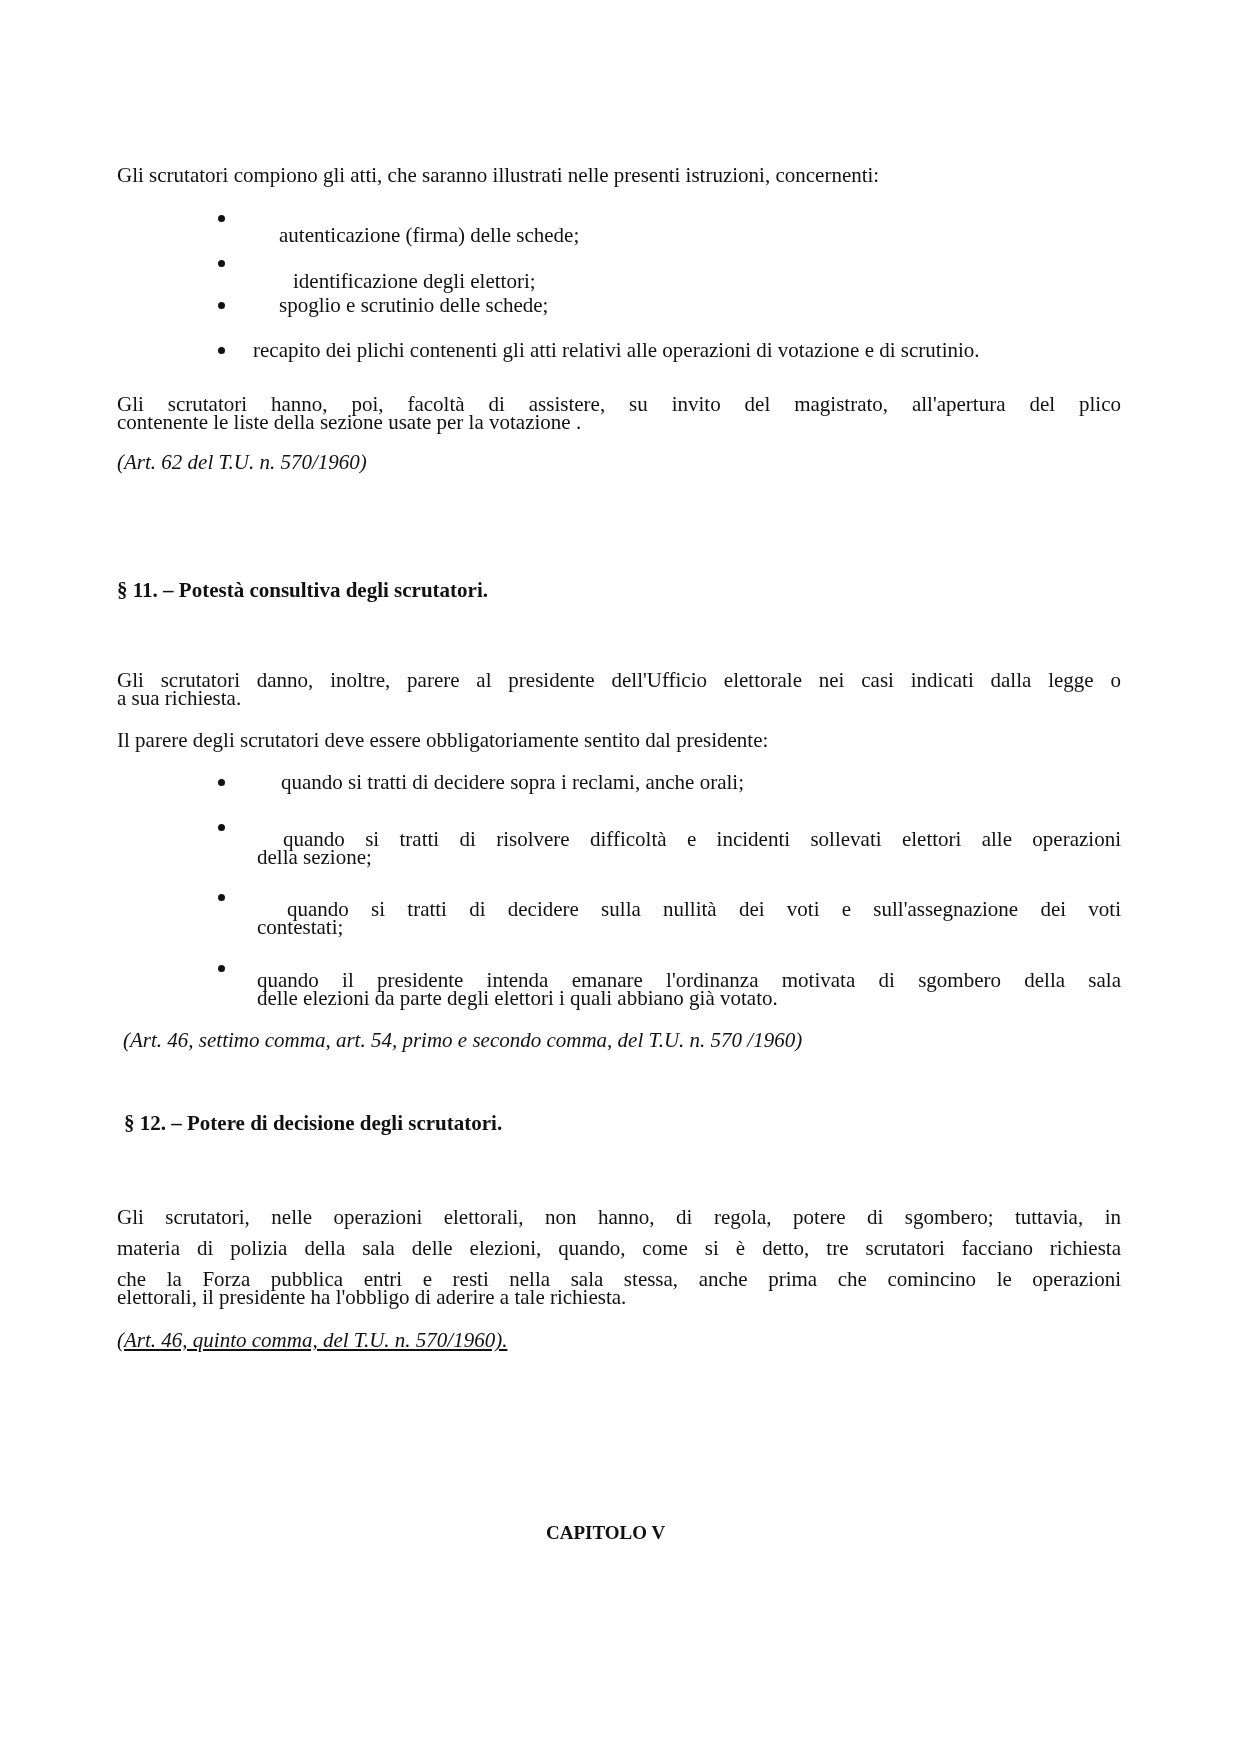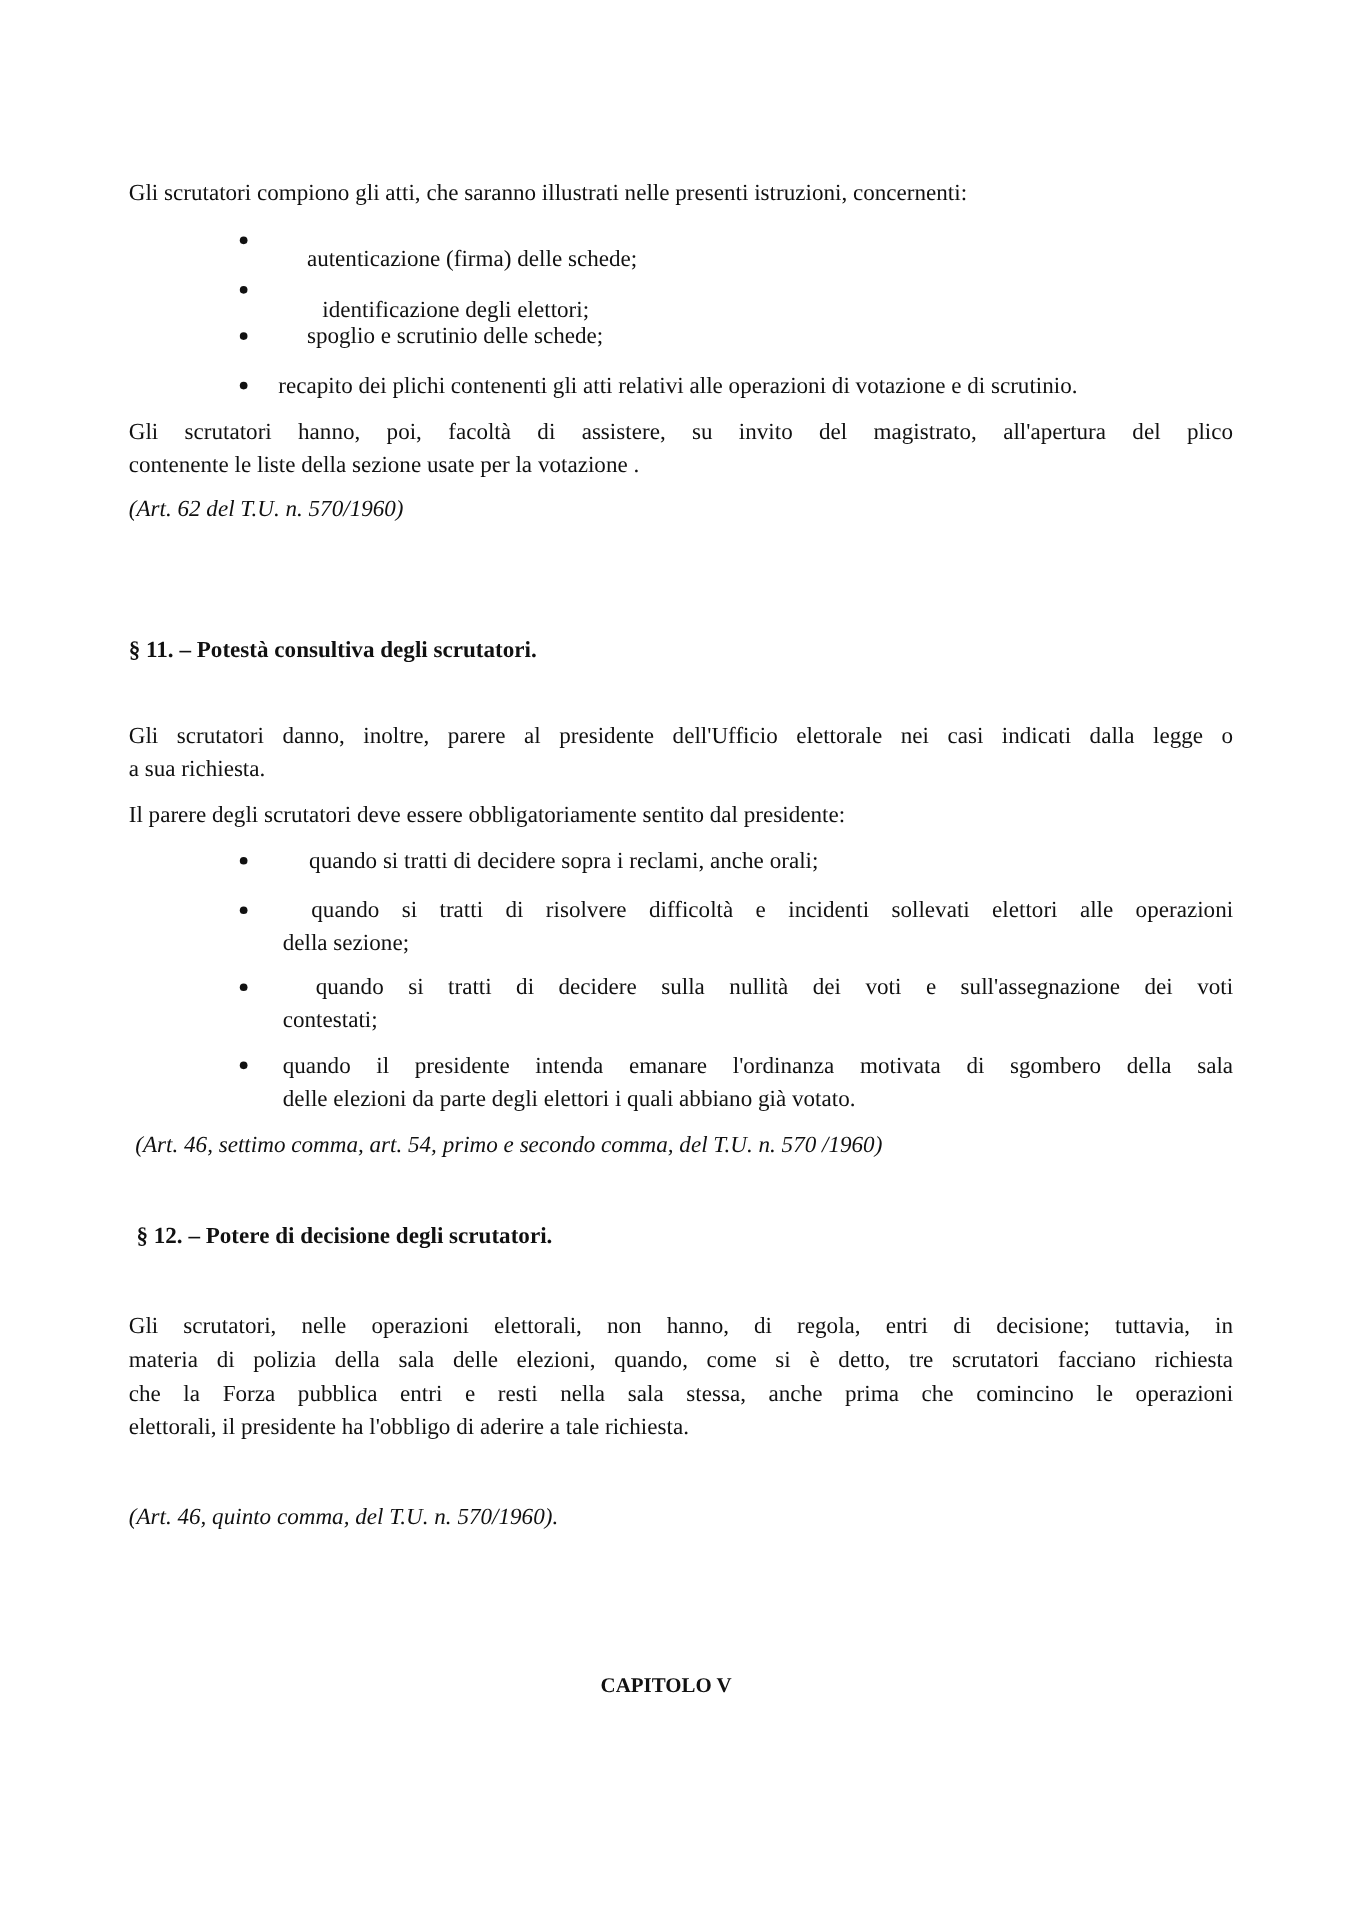--- a/index.html
+++ b/index.html
@@ -2,21 +2,21 @@
 <html><head>
   <meta charset="utf-8">
   <style>
     html, body { margin: 0; padding: 0; background: #ffffff; }
     body {
       width: 1239px; height: 1753px; position: relative; overflow: hidden;
       font-family: "Liberation Serif", "DejaVu Serif", serif;
       color: #111111;
     }
     .line { position: absolute; font-size: 21px; line-height: 30px; white-space: nowrap; }
-    .just { text-align: justify; text-align-last: justify; white-space: normal; }
+    .just { text-align: justify; text-align-last: justify; white-space: normal; margin-top: 12px; }
     .ital { font-style: italic; }
     .bold { font-weight: bold; }
     .bullet {
       position: absolute; width: 7px; height: 7px; border-radius: 50%;
       background: #111111;
     }
     .chapter { font-size: 19px; font-weight: bold; }
   </style>
 </head>
 <body>
@@ -59,20 +59,20 @@
 <div class="line" style="left:257px; top:912px;">contestati;</div>
 
 <span class="bullet" style="left:218px; top:965px;"></span>
 <div class="line just" style="left:257px; top:953px; width:864px;">quando il presidente intenda emanare l'ordinanza motivata di sgombero della sala</div>
 <div class="line" style="left:257px; top:983px;">delle elezioni da parte degli elettori i quali abbiano già votato.</div>
 
 <div class="line ital" style="left:123px; top:1025px;">(Art. 46, settimo comma, art. 54, primo e secondo comma, del T.U. n. 570 /1960)</div>
 
 <div class="line bold" style="left:124px; top:1108px;">§ 12. – Potere di decisione degli scrutatori.</div>
 
-<div class="line just" style="left:117px; top:1190px; width:1004px;">Gli scrutatori, nelle operazioni elettorali, non hanno, di regola, entri di decisione; tuttavia, in</div>
+<div class="line just" style="left:117px; top:1190px; width:1004px;">Gli scrutatori, nelle operazioni elettorali, non hanno, di regola, potere di sgombero; tuttavia, in</div>
 <div class="line just" style="left:117px; top:1221px; width:1004px;">materia di polizia della sala delle elezioni, quando, come si è detto, tre scrutatori facciano richiesta</div>
 <div class="line just" style="left:117px; top:1252px; width:1004px;">che la Forza pubblica entri e resti nella sala stessa, anche prima che comincino le operazioni</div>
 <div class="line" style="left:117px; top:1282px;">elettorali, il presidente ha l'obbligo di aderire a tale richiesta.</div>
 
-<div class="line ital" style="left:117px; top:1363px;">(Art. 46, quinto comma, del T.U. n. 570/1960).</div>
+<div class="line ital" style="left:117px; top:1325px;text-decoration:underline;">(Art. 46, quinto comma, del T.U. n. 570/1960).</div>
 
 <div class="line chapter" style="left:546px; top:1518px;">CAPITOLO V</div>
 
 </body></html>

